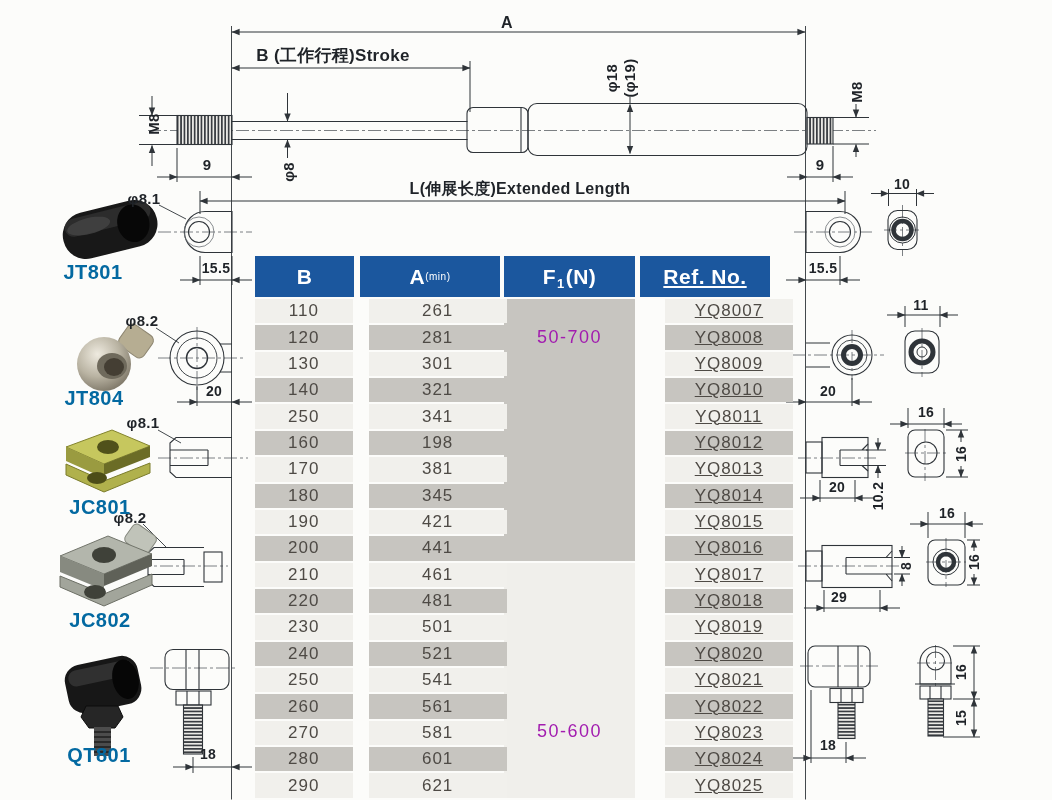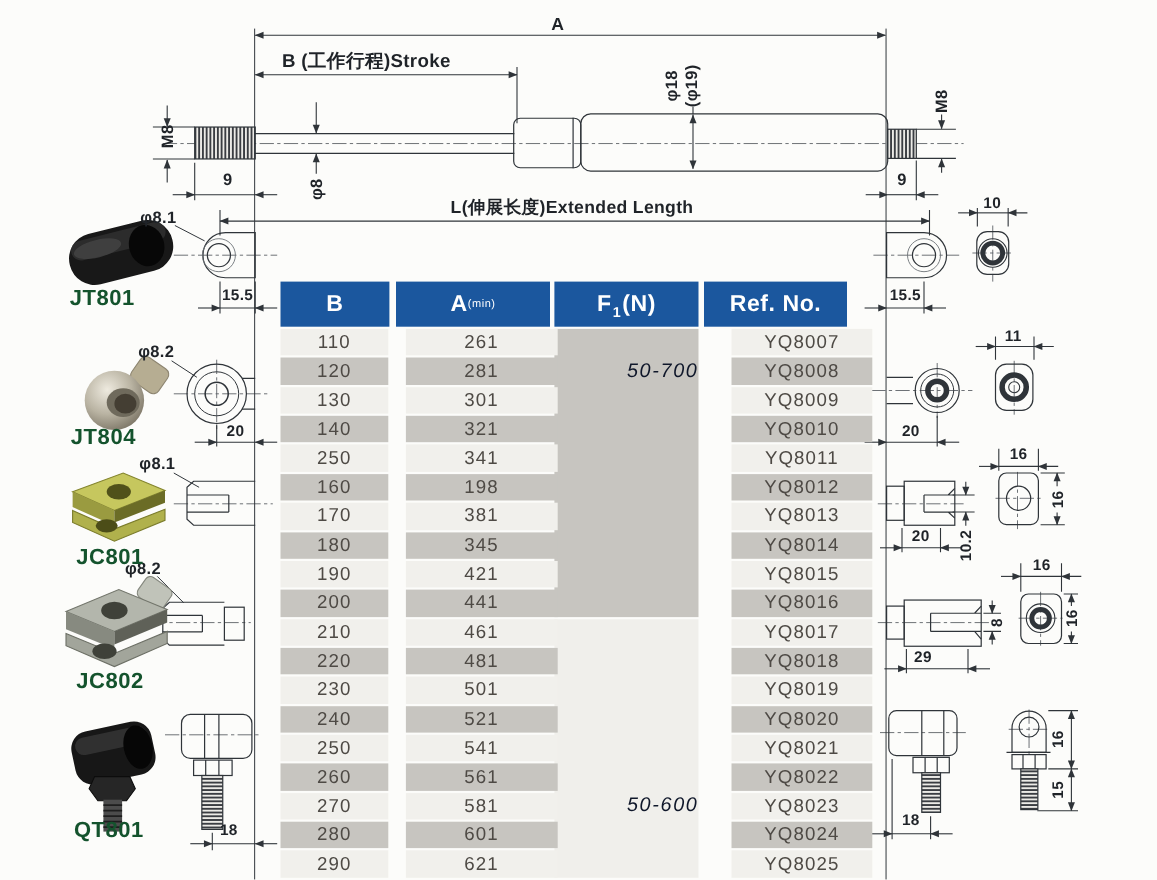--- a/index.html
+++ b/index.html
@@ -5,46 +5,46 @@
   html,body{margin:0;padding:0;background:#e8e8e8;}
   #page{position:relative;width:1052px;height:800px;background:#fcfcfa;overflow:hidden;
         font-family:"Liberation Sans","DejaVu Sans",sans-serif;}
   svg.lineart{position:absolute;left:0;top:0;}
 
   
   .lbl{position:absolute;white-space:nowrap;color:#1f2328;font-weight:700;
        transform:translate(-50%,-50%);letter-spacing:.3px;}
   .f14{font-size:14px;} .f15{font-size:15px;} .f16{font-size:16px;} .f17{font-size:17px;}
   .rot{transform:translate(-50%,-50%) rotate(-90deg);}
-  .part{position:absolute;white-space:nowrap;color:#14532d;font-weight:700;font-size:20px;
+  .part{position:absolute;white-space:nowrap;color:#0369a1;font-weight:700;font-size:20px;
         letter-spacing:.5px;transform:translate(-50%,-50%);}
 
   
   #spec-table{position:absolute;left:255px;top:256px;width:538px;height:545px;}
   .thead{position:relative;z-index:2;display:flex;height:41px;margin-bottom:2px;}
   .th{background:#1b579e;color:#ffffff;display:flex;align-items:center;justify-content:center;
       font-weight:700;font-size:21px;letter-spacing:.5px;}
   .c-b{width:99px;margin-right:6px;}
   .c-a{width:140px;margin-right:4px;}
   .c-f{width:131px;margin-right:5px;}
-  .c-ref{width:130px;}
+  .c-ref{width:130px;text-decoration:underline;}
   .th .sub{font-size:10px;font-weight:400;}
   .th .subscript{font-size:13px;align-self:flex-end;margin:0 1px 6px 1px;}
   .tbody{position:relative;z-index:2;}
   .tr{display:flex;height:26.37px;padding-bottom:2px;box-sizing:border-box;gap:10px;}
   .td{display:flex;align-items:center;justify-content:center;
       font-size:17px;color:#4e4a45;letter-spacing:1px;}
   .even .td{background:#f1f0ec;}
   .odd  .td{background:#c7c5c0;text-align:center;}
   .td.c-f{background:transparent !important;}
   .fblock{position:absolute;left:249px;width:131px;z-index:1;}
   .fb1{top:43px;height:261.7px;background:#c7c5c0;}
   .fb2{top:306.7px;height:235.3px;background:#f0efeb;}
-  .fval{position:absolute;left:0;width:100%;text-align:right;
-        font-size:18px;color:#0f172a;letter-spacing:1.5px;font-style:italic;}
+  .fval{position:absolute;left:0;width:100%;text-align:center;
+        font-size:18px;color:#a21caf;letter-spacing:1.5px;}
   .fb1 .fval{top:28px;}
   .fb2 .fval{top:158px;}
 </style>
 </head>
 <body>
 
 <div id="page">
 
 <svg class="lineart" width="1052" height="800" viewBox="0 0 1052 800">
   <defs>

